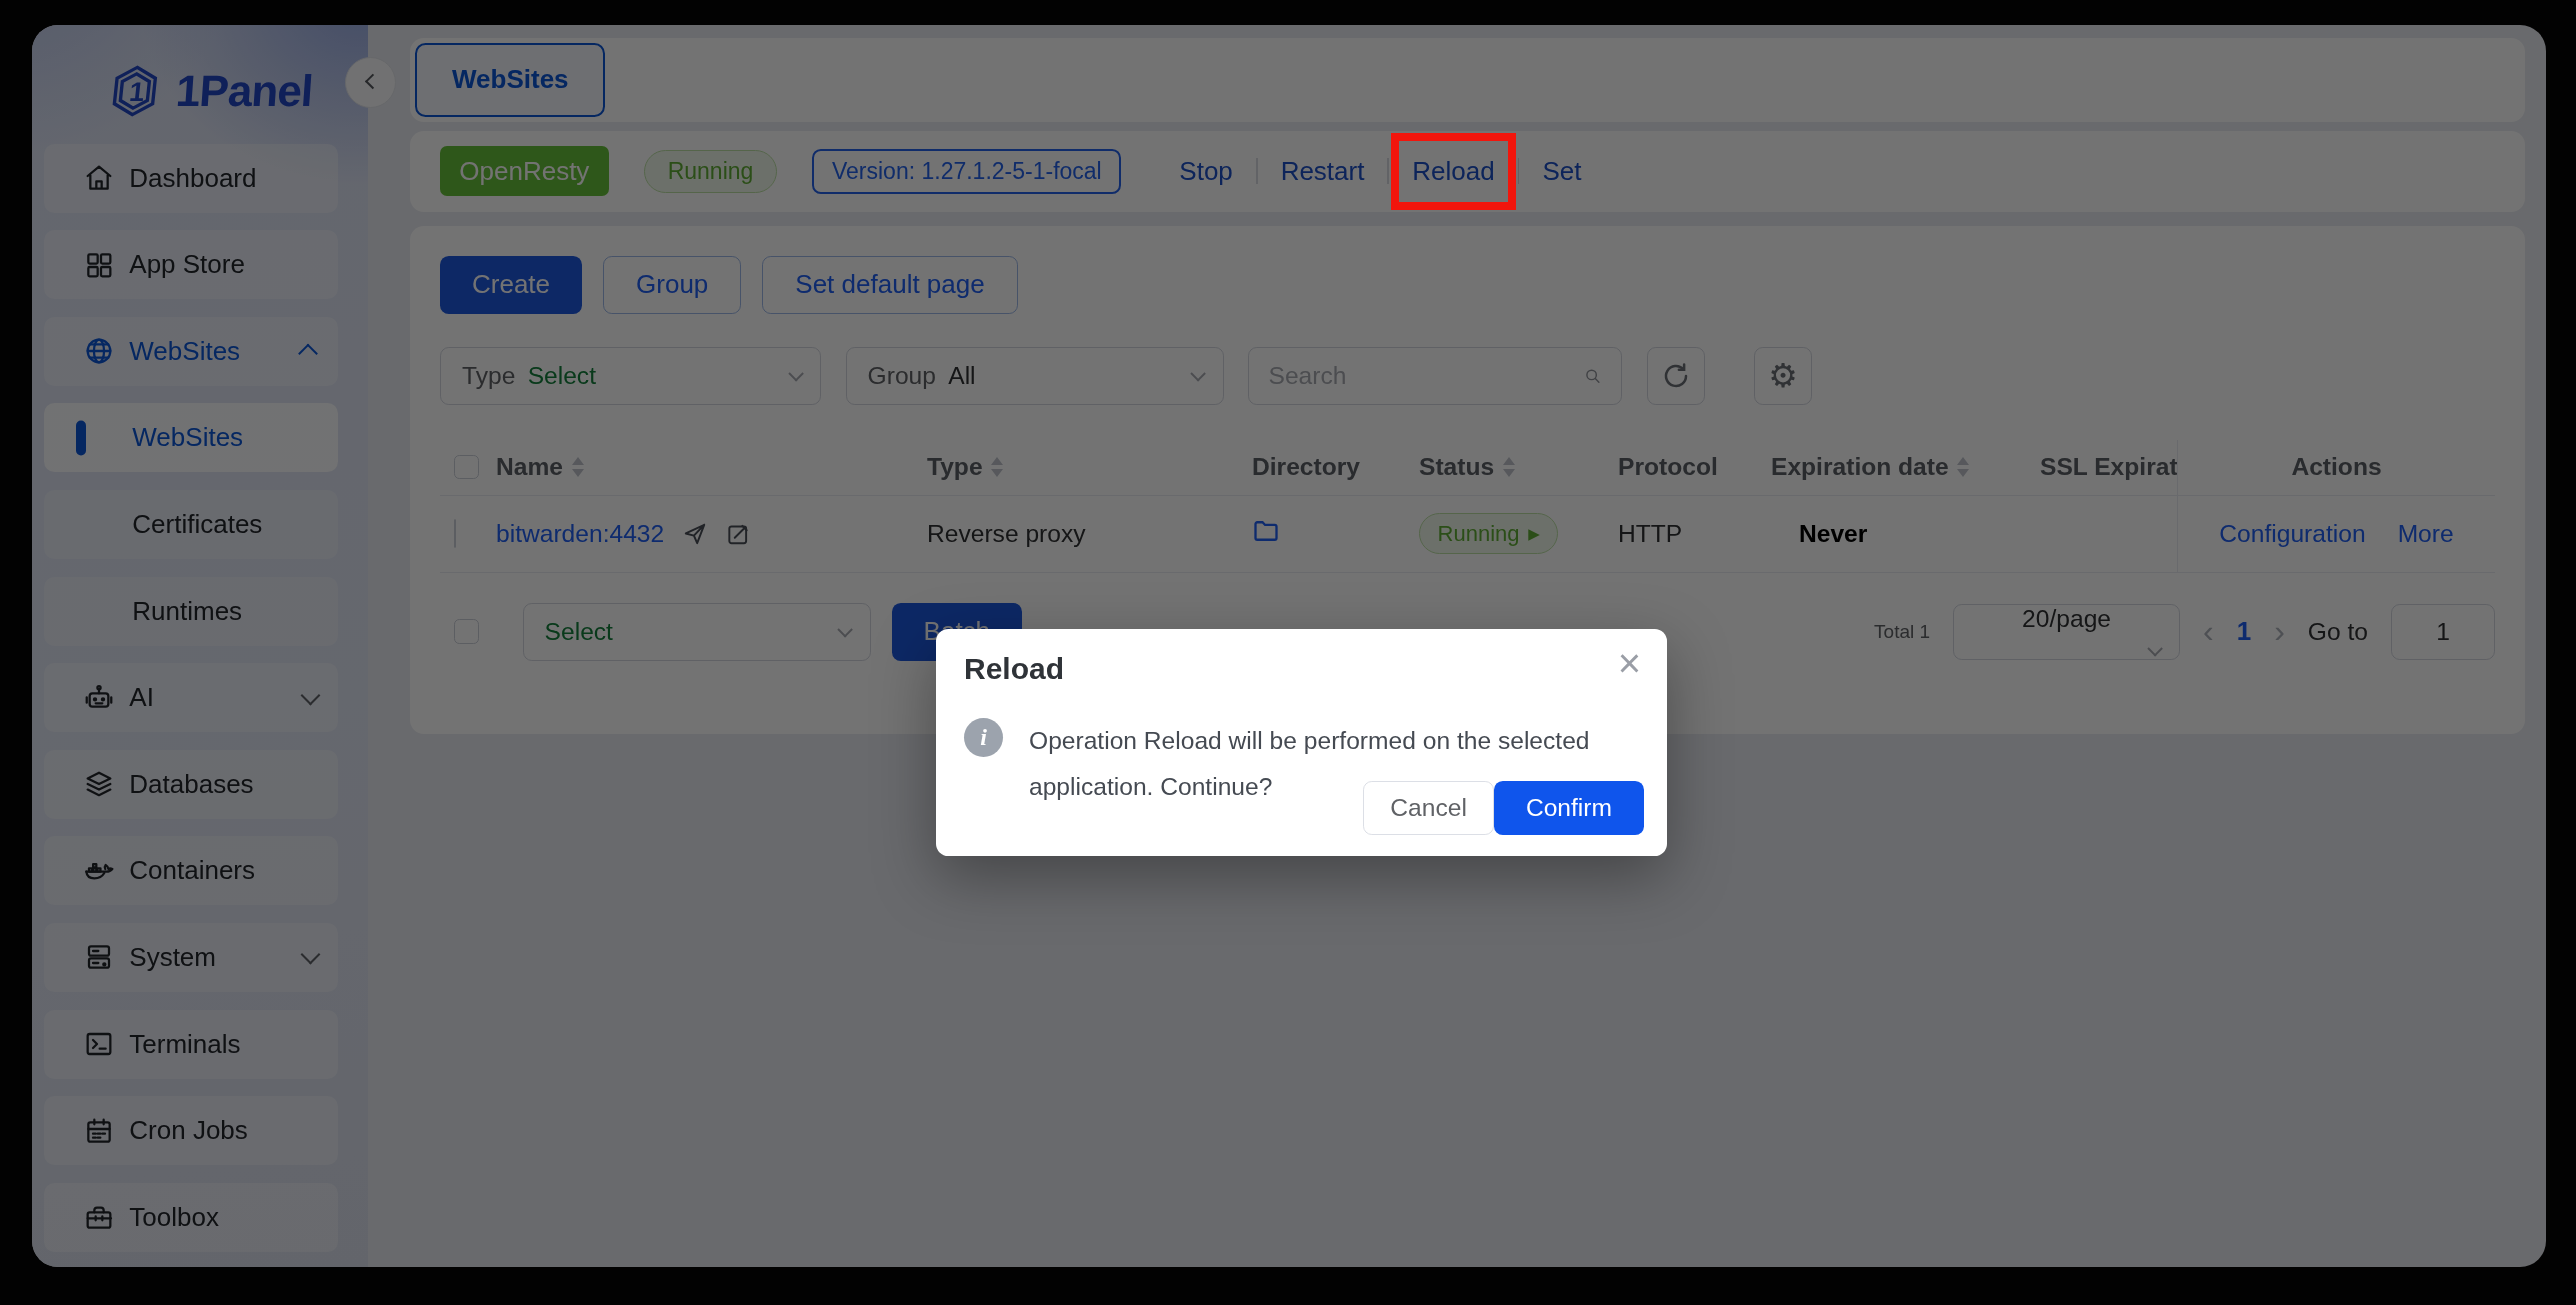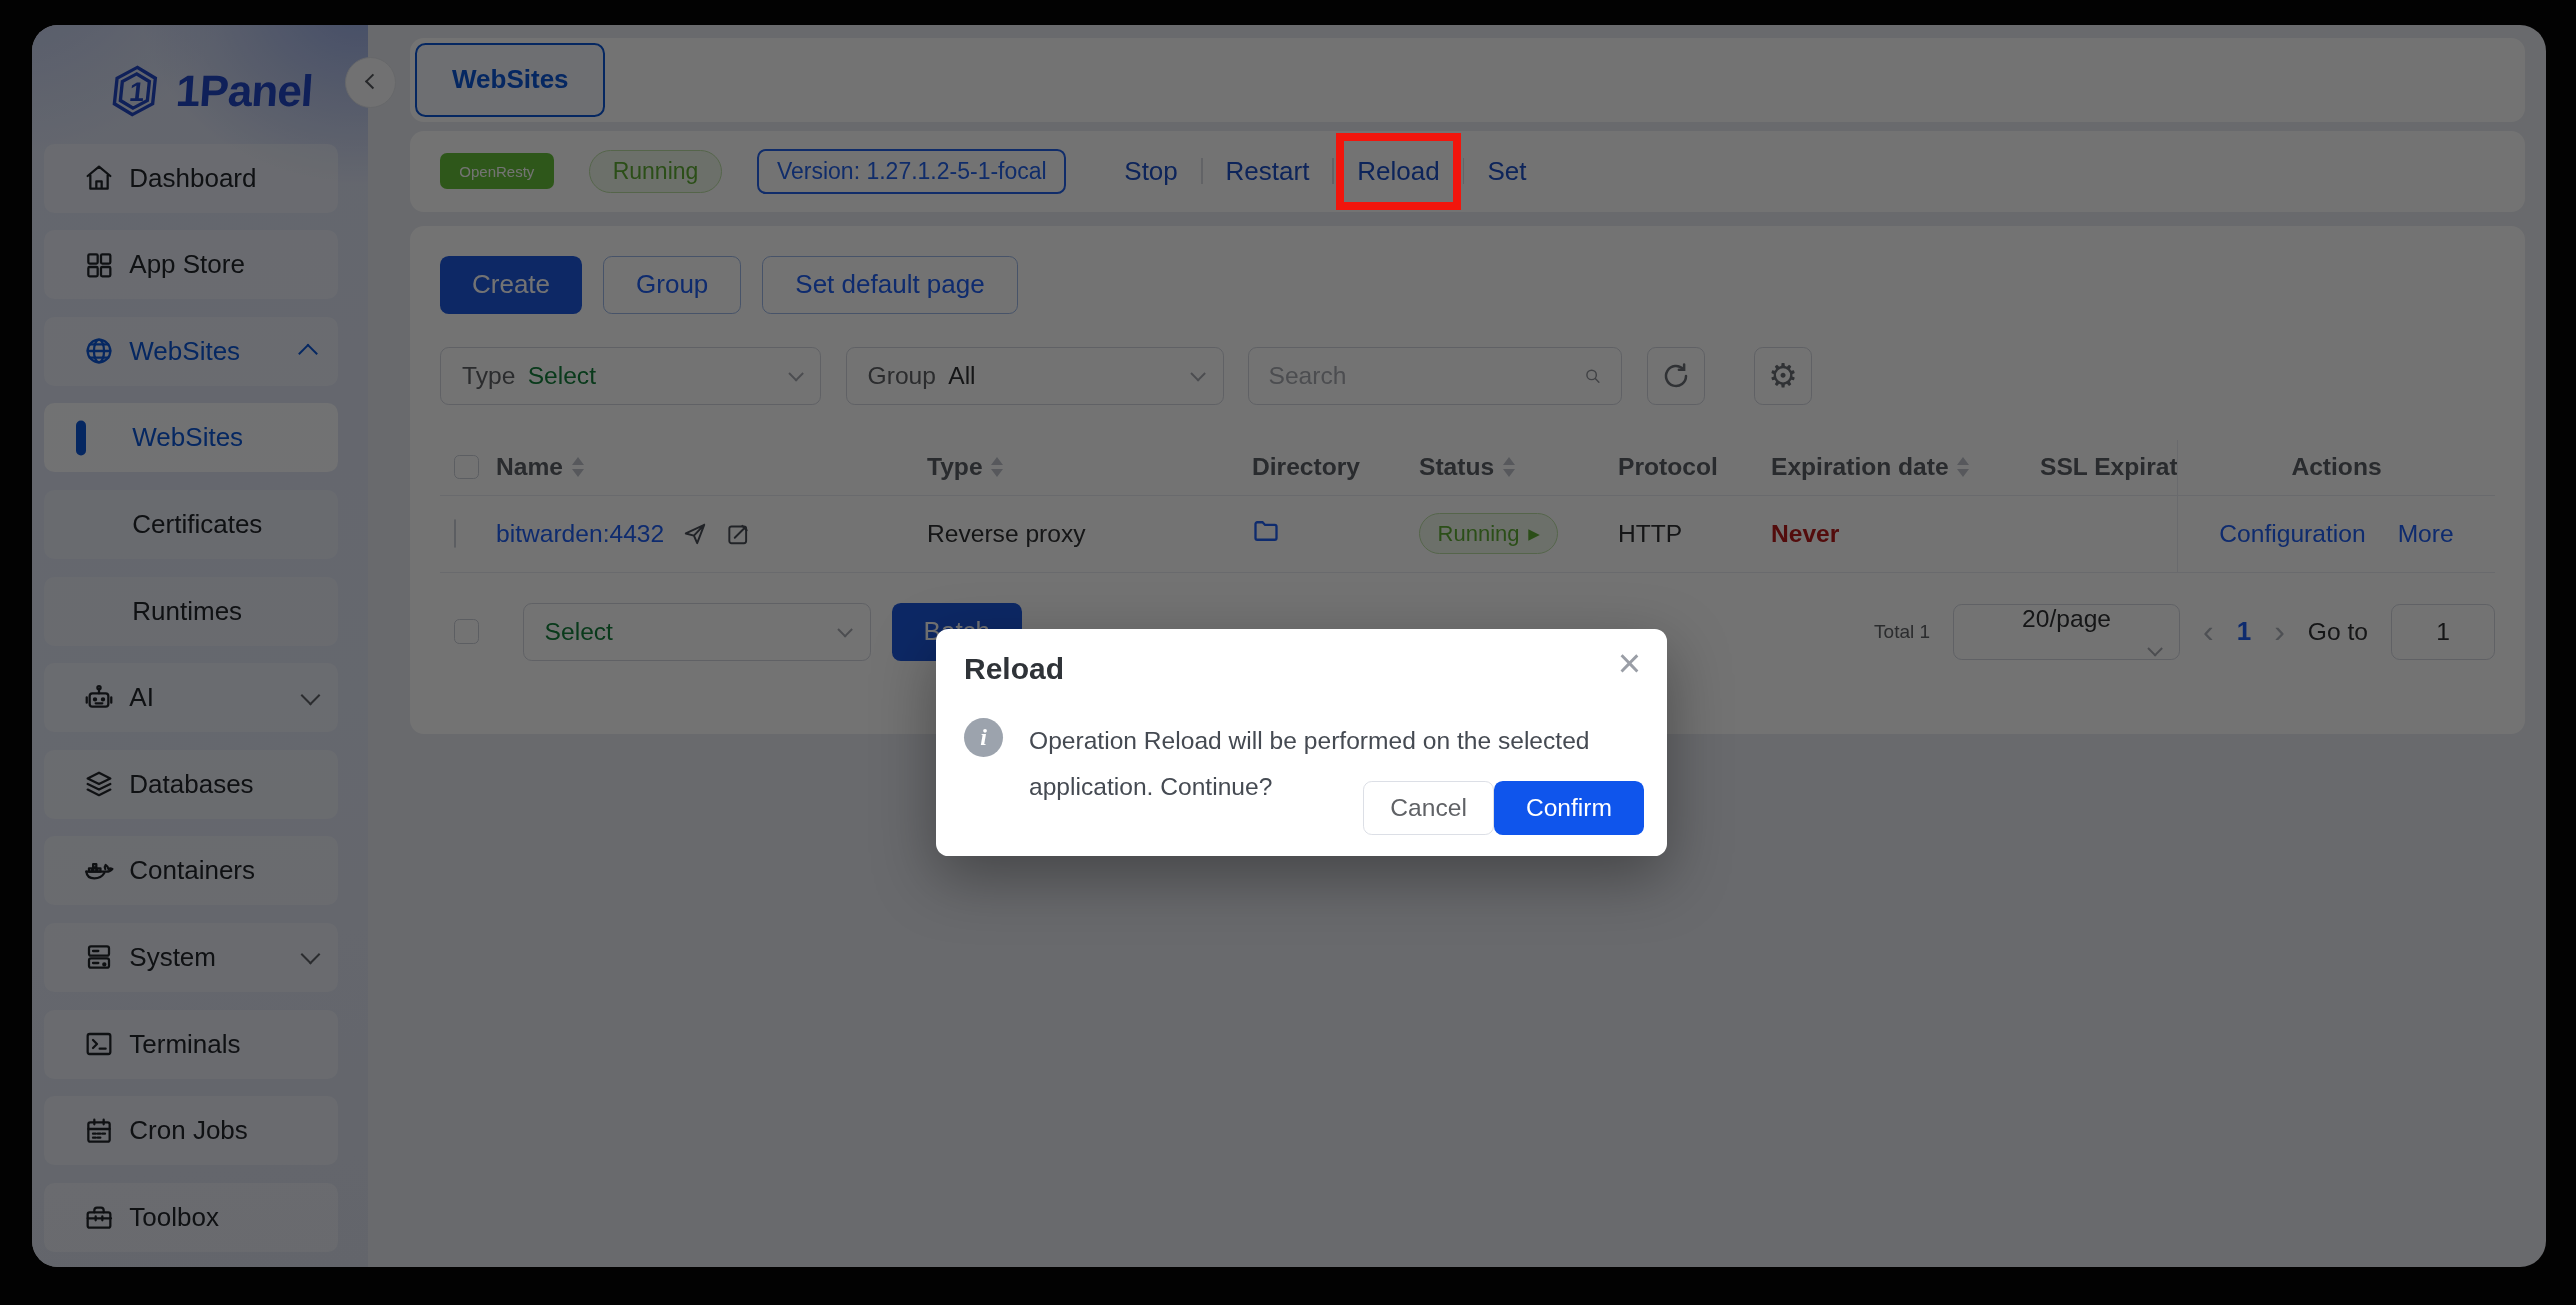--- a/index.html
+++ b/index.html
@@ -44,21 +44,21 @@
 
   
   .card { position:absolute; left:378px; width:2115px; background:#fff; border-radius:14px; }
   .header-card { top:13px; height:84px; display:flex; align-items:center; padding:0 5.3px; }
   .tab { width:190px; height:74px; border:2.6px solid #0c57d8; border-radius:10.5px;
     background:rgba(12,87,216,.05); color:#0c57d8; font-size:26px; font-weight:600;
     display:flex; align-items:center; justify-content:center; cursor:pointer; }
 
   .service-card { top:106px; height:81px; display:flex; align-items:center;
     padding:0 30px; gap:35px; }
-  .badge-app { background:#67c23a; color:#fff; font-size:15px; padding:9.7px 19.3px; border-radius:7px; }
+  .badge-app { background:#67c23a; color:#fff; font-size:26px; padding:9.7px 19.3px; border-radius:7px; }
   .badge-status { background:#f0f9eb; border:1.8px solid #bce0a5; color:#60ae35;
     font-size:23px; padding:7px 23px; border-radius:878px; }
   .badge-version { border:2.6px solid #2563eb; color:#2563eb; font-size:23px;
     padding:7px 17.6px; border-radius:8.8px; }
   .svc-links { display:flex; align-items:center; gap:0; }
   .svc-link { color:#1d50c8; font-size:26px; padding:0 23px; cursor:pointer; position:relative; }
   .svc-sep { width:1.8px; height:26px; background:#d9dce3; }
   .red-annotation { position:absolute; left:1.8px; right:1.8px; top:-23px; bottom:-23px;
     border:8px solid #f2150c; z-index:55; pointer-events:none; }
 
@@ -101,21 +101,21 @@
   .cb { width:24.6px; height:24.6px; border:1.8px solid #ccd0d9; border-radius:5.3px; background:#fff;
     margin-left:14px; cursor:pointer; }
   .name-cell { display:flex; align-items:center; gap:17.6px; }
   .link { color:#2160f3; cursor:pointer; }
   .cell-ic { width:26px; height:26px; stroke:#4a4f58; fill:none; stroke-width:1.8;
     stroke-linecap:round; stroke-linejoin:round; cursor:pointer; }
   .folder-ic { width:28px; height:28px; stroke:#2160f3; fill:none; stroke-width:2; cursor:pointer; }
   .pill-running { display:inline-flex; align-items:center; gap:8.8px; background:#f0f9eb;
     border:1.8px solid #bce0a5; color:#60ae35; border-radius:878px; padding:6.2px 17.6px; font-size:22px; }
   .pill-running b { font-size:15px; color:#60ae35; font-weight:400; }
-  .never { color:#b91c1c; font-weight:600; }
+  .never { color:#000000; font-weight:600;margin-left:28px; }
 
   
   .batch-row { margin-top:30px; display:flex; align-items:center; }
   .batch-select { width:348px; margin-left:44px; }
   .btn-batch { margin-left:21px; }
   .pager { margin-left:auto; display:flex; align-items:center; gap:23px; }
   .total { font-size:19px; color:#606266; }
   .sel-size { width:227px; height:56px;flex-direction:column; }
   .pg-arrow { font-size:32px; color:#aeb2ba; cursor:pointer; }
   .pg-num { font-size:26px; color:#2160f3; font-weight:700; cursor:pointer; }

